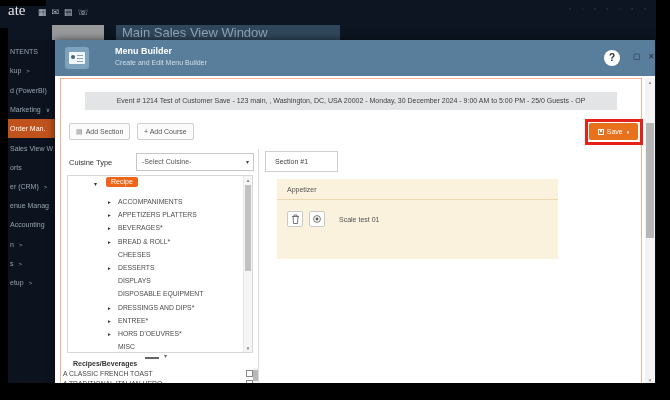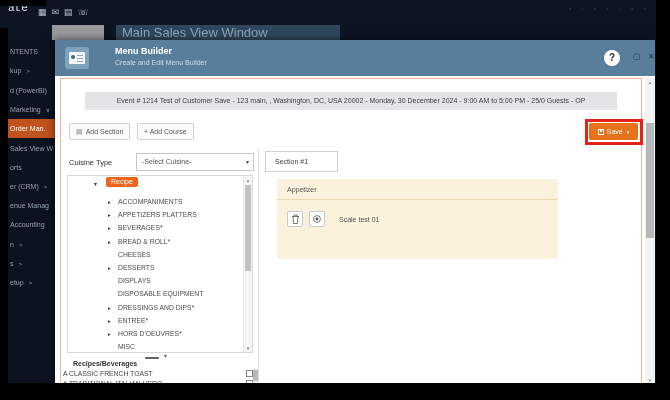--- a/index.html
+++ b/index.html
@@ -3,21 +3,21 @@
 <meta charset="utf-8">
 <style>
   * { margin:0; padding:0; box-sizing:border-box; }
   html,body { background:#000; }
   .screen {
     position:relative; width:670px; height:400px; overflow:hidden;
     background:#0d1522; font-family:"Liberation Sans",sans-serif;
     -webkit-font-smoothing:antialiased;
   }
   
-  .logo { position:absolute; left:8px; top:2px; font-family:Liberation Mono, monospace; font-size:11px; color:#e4e7ea; }
+  .logo { position:absolute; left:8px; top:2px; font-family:Liberation Serif, serif; font-size:15px; color:#e4e7ea; }
   .tb-icons { position:absolute; left:38px; top:7px; display:flex; gap:5px; font-size:9px; color:#b9c3cd; line-height:10px; }
   .tr-icons { position:absolute; right:20px; top:5px; font-size:7px; color:#232e3d; letter-spacing:4px; }
   .tab-grayblock { position:absolute; left:52px; top:25px; width:52px; height:15px; background:#97999b; }
   .main-tab { position:absolute; left:116px; top:25px; width:224px; height:32px; background:#30475b; color:#90a6b7; font-size:13px; line-height:15px; padding-left:6px; white-space:nowrap; }
   
   .sidebar { position:absolute; left:0; top:40px; width:55px; height:344px; background:#0c131f; }
   .sb-item { position:absolute; left:8px; width:47px; height:19px; line-height:19px; color:#96a2b0; font-size:7px; white-space:nowrap; overflow:hidden; padding-left:2px; }
   .sb-item .chev { margin-left:5px; font-size:6px; }
   .sb-item.selected { background:#c0521d; color:#fff; }
   

